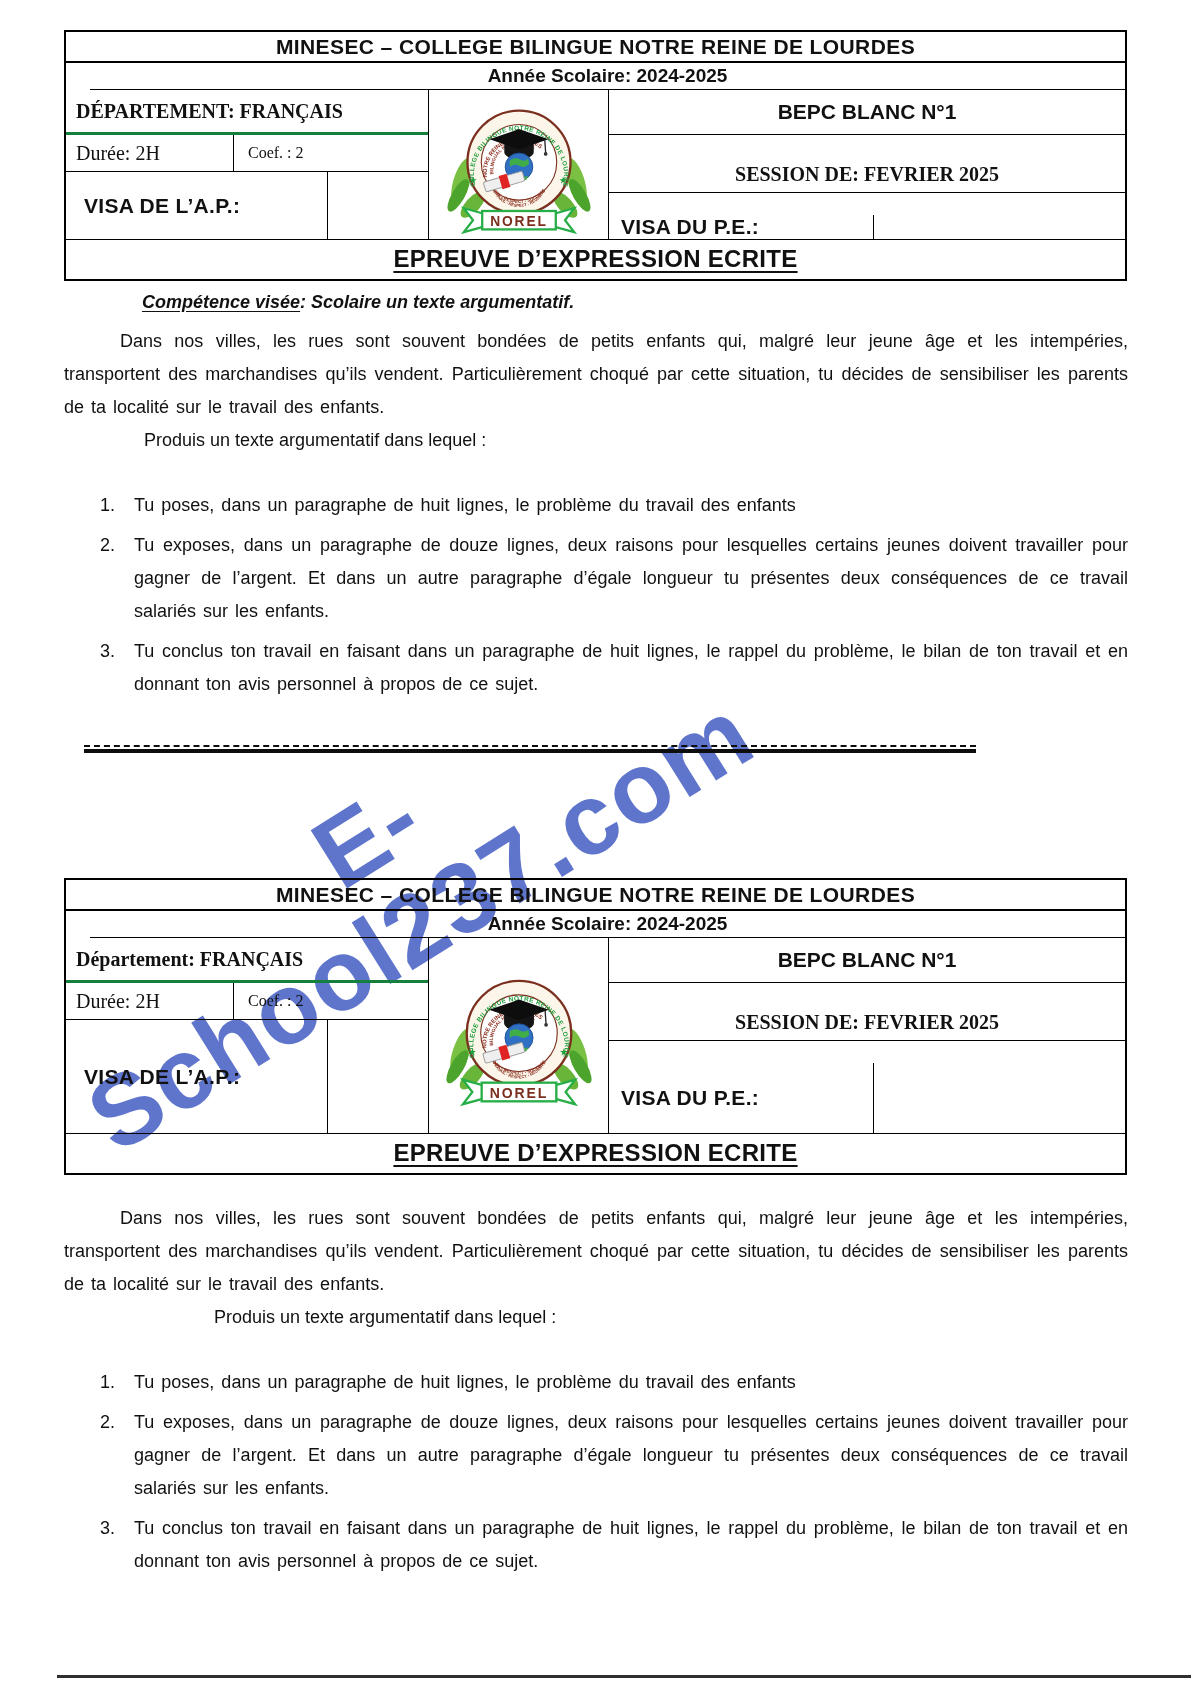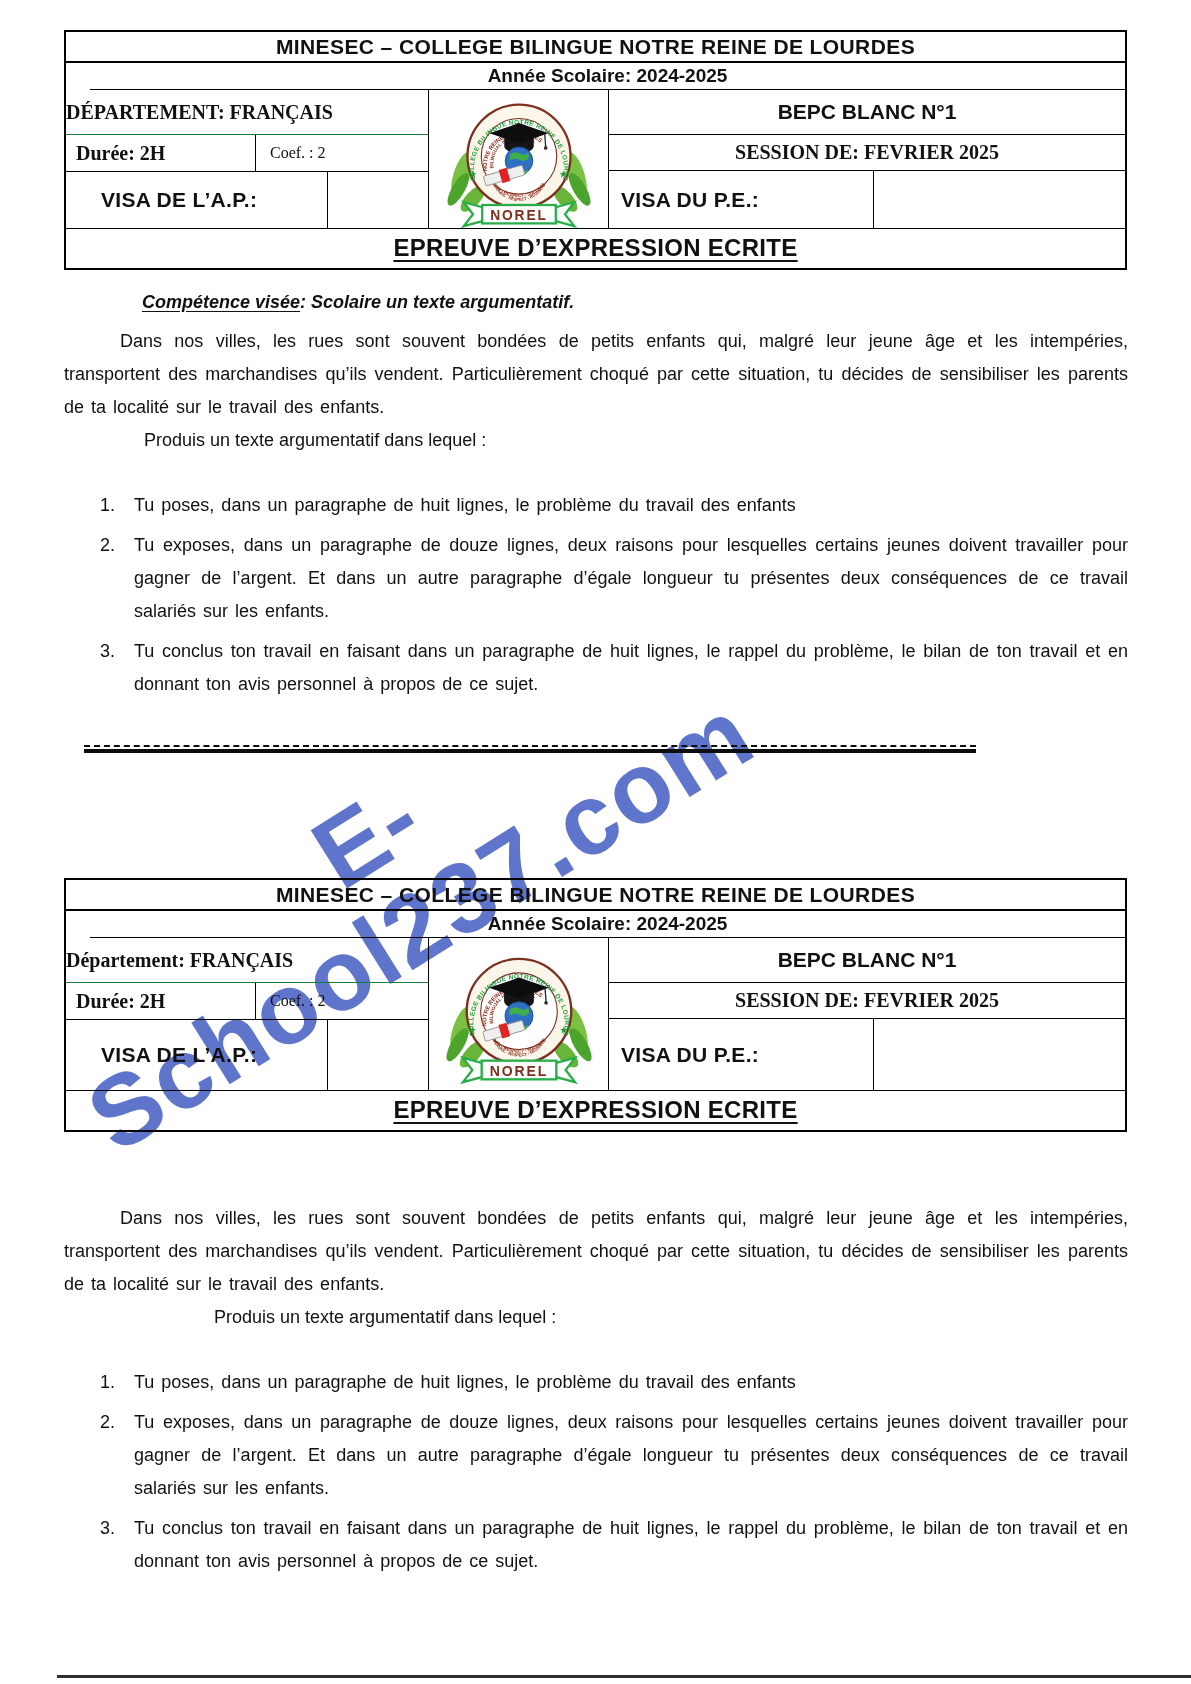--- a/index.html
+++ b/index.html
@@ -44,42 +44,42 @@
   }
   .hdr-row-year{
     border-bottom:1px solid #000;
     text-align:center;font-weight:bold;font-size:19px;
     padding:2px 0;
     margin-left:24px;
   }
   .hdr-main{display:flex;align-items:stretch;}
   .hdr-col-left{width:363px;border-right:1px solid #000;display:flex;flex-direction:column;box-sizing:border-box;}
   .hdr-col-logo{width:180px;border-right:1px solid #000;display:flex;align-items:center;justify-content:center;box-sizing:border-box;overflow:hidden;}
-  .hdr-col-right{flex:1;display:flex;flex-direction:column;box-sizing:border-box;}
+  .hdr-col-right{flex:1;display:flex;flex-direction:column;box-sizing:border-box;gap:22px;}
   .cell{box-sizing:border-box;}
   .cell-dept{
-    height:45px;border-bottom:1px solid #15803d;
+    height:45px;border-bottom:3px solid #15803d;
     font-family:"Liberation Serif",serif;font-weight:bold;font-size:20px;
-    display:flex;align-items:center;
+    display:flex;align-items:center;padding-left:10px;
   }
   .row-dc{display:flex;height:36px;border-bottom:1px solid #000;}
   .cell-duree{
-    width:190px;border-right:1px solid #000;
-    font-family:"Liberation Serif",serif;font-weight:bold;font-size:20px;
+    width:168px;border-right:1px solid #000;
+    font-family:"Liberation Serif",serif;font-weight:normal;font-size:20px;
     display:flex;align-items:center;padding-left:10px;box-sizing:border-box;
   }
   .cell-coef{
     flex:1;font-family:"Liberation Serif",serif;font-weight:normal;font-size:16px;
     display:flex;align-items:center;padding-left:14px;
   }
   .row-visa{display:flex;flex:1;}
   .cell-visa-label{
     width:262px;border-right:1px solid #000;
     font-weight:bold;font-size:21px;letter-spacing:.3px;
-    display:flex;align-items:center;padding-left:35px;box-sizing:border-box;
+    display:flex;align-items:center;padding-left:18px;box-sizing:border-box;
   }
   .cell-visa-blank{flex:1;}
   .cell-bepc{
     height:45px;border-bottom:1px solid #000;
     font-weight:bold;font-size:21px;
     display:flex;align-items:center;justify-content:center;
   }
   .cell-session{
     height:36px;border-bottom:1px solid #000;
     font-family:"Liberation Serif",serif;font-weight:bold;font-size:20px;

